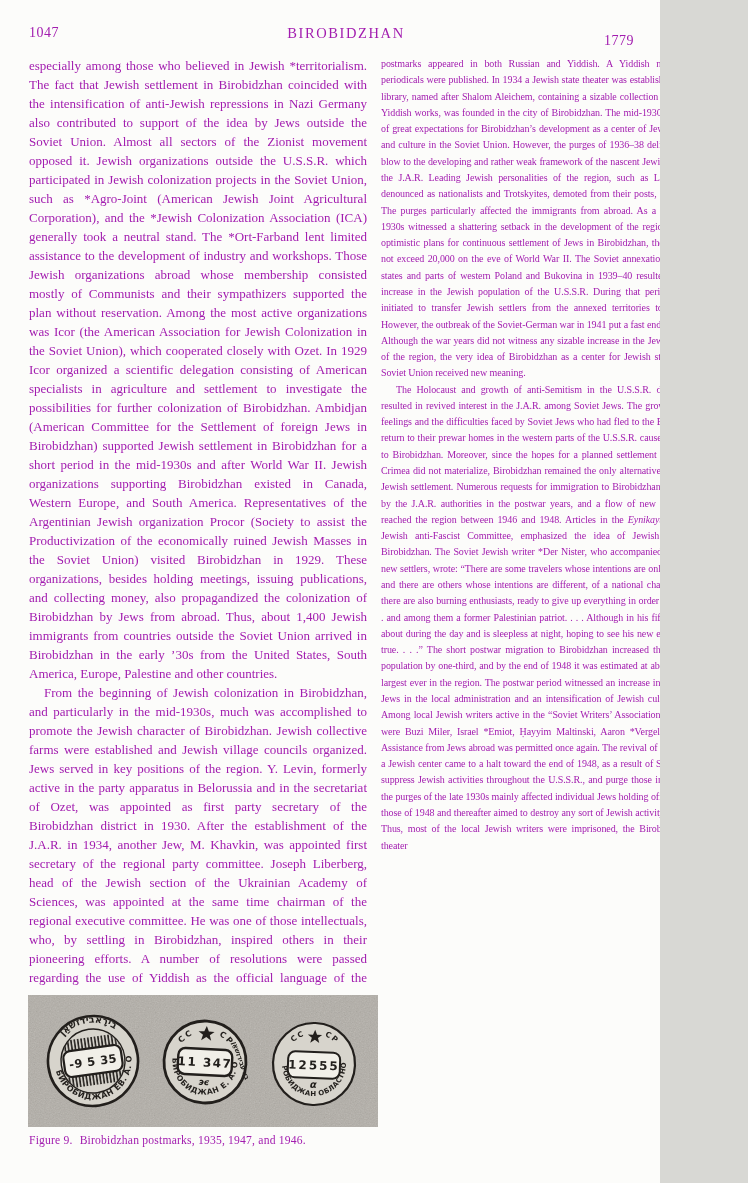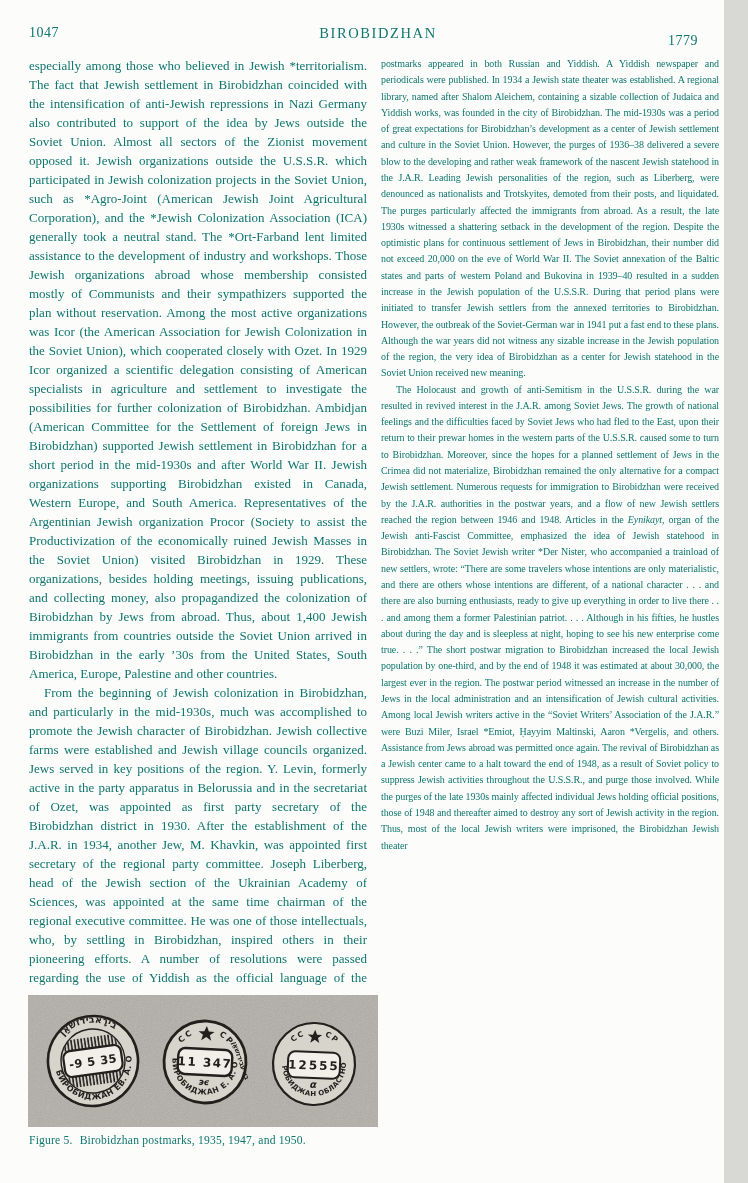--- a/index.html
+++ b/index.html
@@ -1,21 +1,21 @@
 <!DOCTYPE html>
 <html><head>
 <meta charset="utf-8">
 <style>
   html,body{margin:0;padding:0;background:#d8d8d4;}
   .page{
     position:relative;
-    width:724px;height:1183px;
+    width:660px;height:1183px;
     background:#fcfcfa;
     font-family:"Liberation Serif","DejaVu Serif",serif;
-    color:#0f766e;
+    color:#a21caf;
     overflow:hidden;
   }
   
   .pageno{position:absolute;font-size:14px;letter-spacing:0.5px;}
   .pageno.left{left:29px;top:25px;}
   .pageno.right{right:26px;top:33px;}
   .running-head{
     position:absolute;left:0;right:0;top:25px;
     text-align:center;font-size:14.5px;letter-spacing:1.6px;
     transform:translateX(16px);
@@ -131,16 +131,16 @@
           <textPath href="#p3b" startOffset="50%" text-anchor="middle">БИРОБИДЖАН ОБЛАСТНОЙ</textPath>
         </text>
         <rect x="260" y="57" width="52" height="26" rx="7" fill="#f1efe8" stroke-width="2"></rect>
         <text x="286" y="74.5" text-anchor="middle" fill="#221f1c" stroke="none" font-size="12" letter-spacing="2">12555</text>
         <text x="286" y="93" text-anchor="middle" fill="#221f1c" stroke="none" font-size="10" font-style="italic">α</text>
       </g>
     </svg>
   </div>
 
   <div class="caption">
-    <span class="cap-label">Figure 5.</span><span>Birobidzhan postmarks, 1935, 1947, and 1950.</span>
+    <span class="cap-label">Figure 9.</span><span>Birobidzhan postmarks, 1935, 1947, and 1946.</span>
   </div>
 
 </div>
 
 </body></html>

